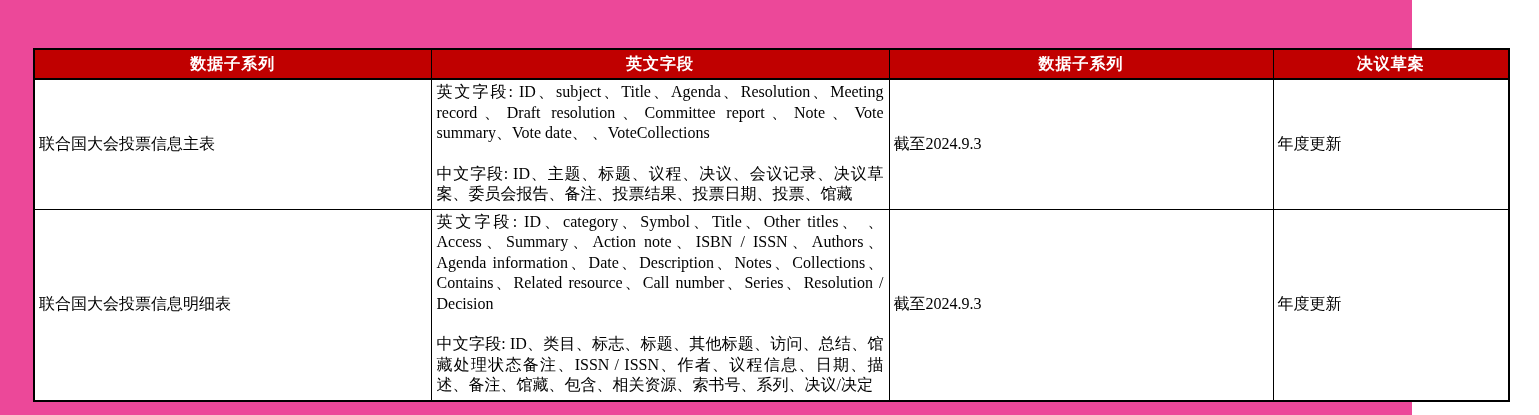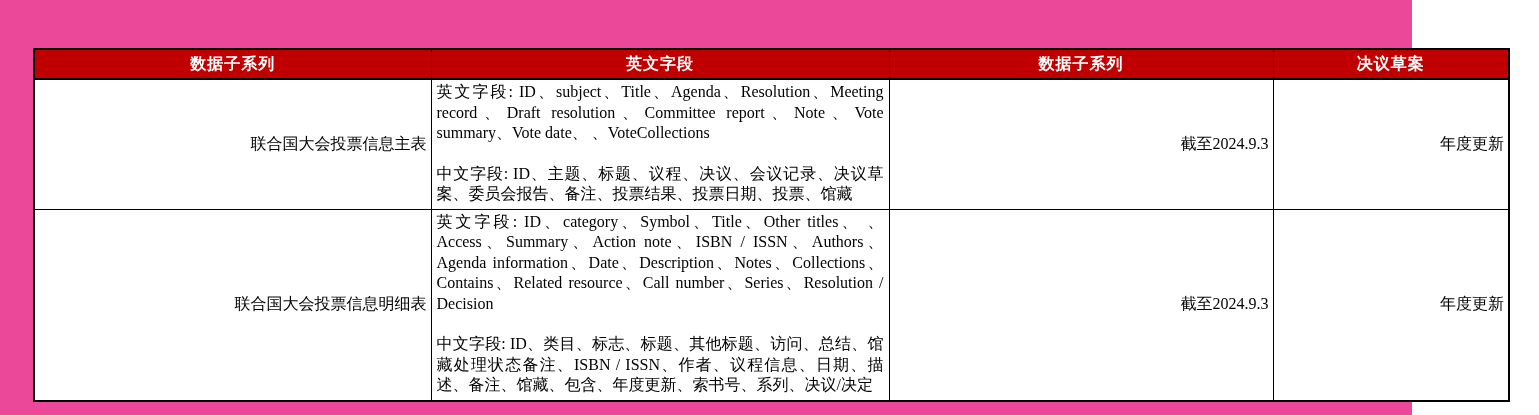--- a/index.html
+++ b/index.html
@@ -41,21 +41,21 @@
     text-align: center;
     vertical-align: middle;
     letter-spacing: 1px;
   }
   table.dataset-table td {
     border: 1px solid #000000;
     font-size: 16px;
     background: #ffffff;
   }
   td.cell-center {
-    text-align: right;
+    text-align: left;
     vertical-align: middle;
     padding: 2px 4px;
     font-family: Liberation Serif, serif;
   }
   td.fields-cell {
     text-align: justify;
     vertical-align: top;
     padding: 2px 5px 4px 5px;
     line-height: 20.5px;
     margin-top: 24px;
@@ -96,21 +96,21 @@
             <p>英文字段: ID、subject、Title、Agenda、Resolution、Meeting record、Draft resolution、Committee report、Note、Vote summary、Vote date、 、VoteCollections</p>
             <p>中文字段: ID、主题、标题、议程、决议、会议记录、决议草案、委员会报告、备注、投票结果、投票日期、投票、馆藏</p>
           </td>
           <td class="cell-center">截至2024.9.3</td>
           <td class="cell-center">年度更新</td>
         </tr>
         <tr class="row-detail">
           <td class="cell-center">联合国大会投票信息明细表</td>
           <td class="fields-cell">
             <p>英文字段: ID、category、Symbol、Title、Other titles、 、Access、Summary、Action note、ISBN / ISSN、Authors、Agenda information、Date、Description、Notes、Collections、Contains、Related resource、Call number、Series、Resolution / Decision</p>
-            <p>中文字段: ID、类目、标志、标题、其他标题、访问、总结、馆藏处理状态备注、ISBN / ISSN、作者、议程信息、日期、描述、备注、馆藏、包含、年度更新、索书号、系列、决议/决定</p>
+            <p>中文字段: ID、类目、标志、标题、其他标题、访问、总结、馆藏处理状态备注、ISSN / ISSN、作者、议程信息、日期、描述、备注、馆藏、包含、相关资源、索书号、系列、决议/决定</p>
           </td>
           <td class="cell-center">截至2024.9.3</td>
           <td class="cell-center">年度更新</td>
         </tr>
       </tbody>
     </table>
   </div>
 </div>
 
 </body></html>

